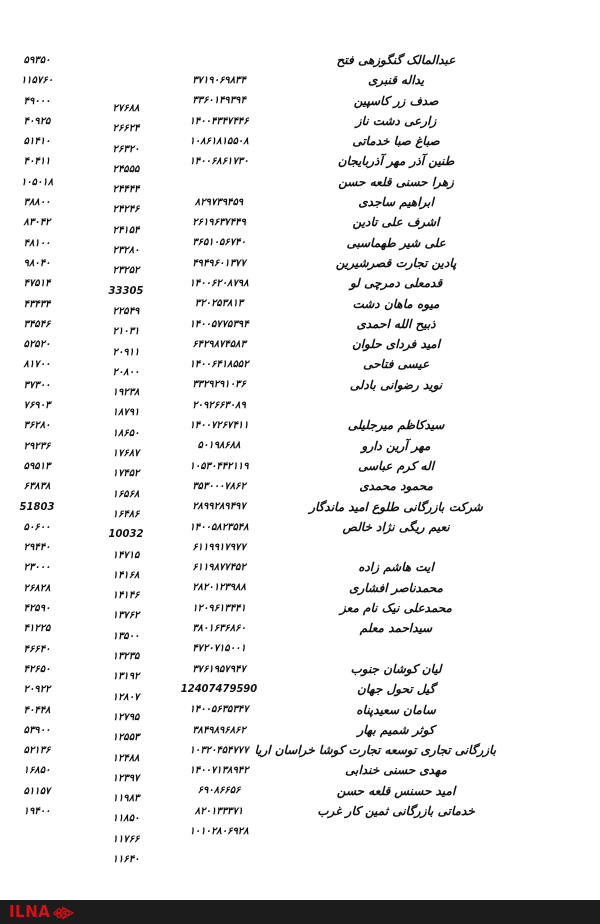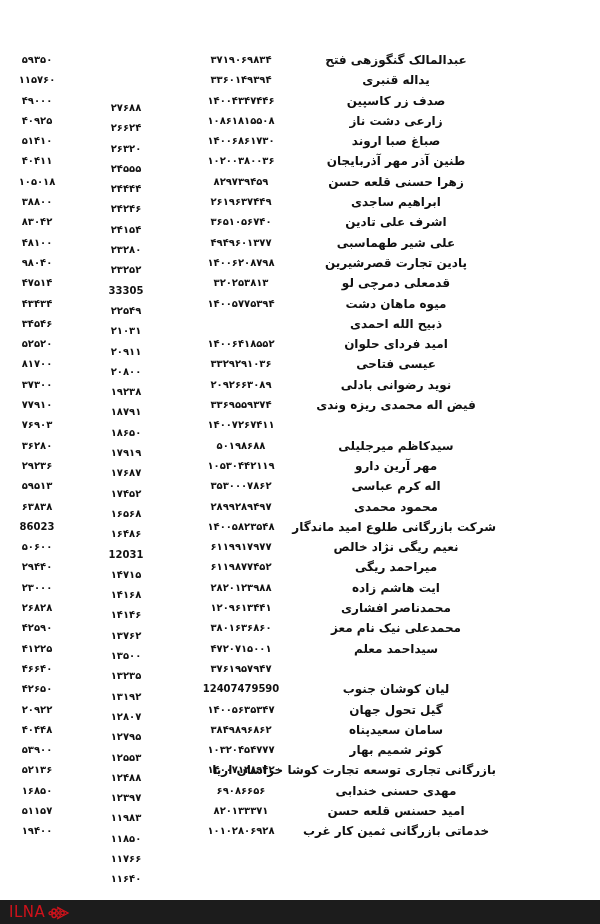--- a/index.html
+++ b/index.html
@@ -13,61 +13,62 @@
       position: relative;
       overflow: hidden;
       font-family: "DejaVu Sans", sans-serif;
       color: #111111;
     }
     .table {
       position: absolute;
       left: 0;
       top: 50px;
       width: 600px;
+      font-style: italic;
     }
     .row {
       position: relative;
       height: 20.3px;
       width: 600px;
     }
     .cell {
       position: absolute;
       top: 0;
       height: 20.3px;
       line-height: 20.3px;
       font-size: 10px;
       font-weight: bold;
       white-space: nowrap;
       text-align: center;
       direction: rtl;
     }
     .c-amount { left: 0; width: 74px; }
     .c-count  { left: 86px; width: 80px; margin-top: 48px; }
-    .c-id     { left: 186px; width: 110px; }
+    .c-id     { left: 164px; width: 110px; margin-top: 20px; }
     .c-name   { left: 296px; width: 200px; font-size: 12px; unicode-bidi: plaintext; }
 
     .footer {
       position: absolute;
       left: 0;
       bottom: 0;
       width: 600px;
       height: 24px;
       background: #1c1c1c;
     }
     .logo {
       position: absolute;
       left: 9px;
       top: 2px;
       display: flex;
       align-items: center;
       height: 20px;
     }
     .logo-text {
       font-family: "DejaVu Sans", sans-serif;
-      font-weight: normal;
+      font-weight: bold;
       font-size: 15px;
       letter-spacing: 0.5px;
     }
     .logo-mark {
       margin-left: 3px;
       width: 22px;
       height: 14px;
     }
   </style>
 </head>
@@ -95,26 +96,25 @@
     <div class="row">
       <div class="cell c-amount">۴۰۹۲۵</div>
       <div class="cell c-count">۲۴۵۵۵</div>
       <div class="cell c-id">۱۰۸۶۱۸۱۵۵۰۸</div>
       <div class="cell c-name">زارعی دشت ناز</div>
     </div>
     <div class="row">
       <div class="cell c-amount">۵۱۴۱۰</div>
       <div class="cell c-count">۲۴۴۴۴</div>
       <div class="cell c-id">۱۴۰۰۶۸۶۱۷۳۰</div>
-      <div class="cell c-name">صباغ صبا اروند</div>
+      <div class="cell c-name">صباغ صبا خدماتی</div>
     </div>
     <div class="row">
       <div class="cell c-amount">۴۰۴۱۱</div>
       <div class="cell c-count">۲۴۲۴۶</div>
-      <div class="cell c-id">۱۰۲۰۰۳۸۰۰۳۶</div>
       <div class="cell c-name">طنین آذر مهر آذربایجان</div>
     </div>
     <div class="row">
       <div class="cell c-amount">۱۰۵۰۱۸</div>
       <div class="cell c-count">۲۴۱۵۴</div>
       <div class="cell c-id">۸۲۹۷۳۹۴۵۹</div>
       <div class="cell c-name">زهرا حسنی قلعه حسن</div>
     </div>
     <div class="row">
       <div class="cell c-amount">۳۸۸۰۰</div>
@@ -148,20 +148,21 @@
     </div>
     <div class="row">
       <div class="cell c-amount">۴۳۴۳۴</div>
       <div class="cell c-count">۲۰۹۱۱</div>
       <div class="cell c-id">۱۴۰۰۵۷۷۵۳۹۴</div>
       <div class="cell c-name">میوه ماهان دشت</div>
     </div>
     <div class="row">
       <div class="cell c-amount">۳۴۵۴۶</div>
       <div class="cell c-count">۲۰۸۰۰</div>
+      <div class="cell c-id">۶۴۲۹۸۷۴۵۸۳</div>
       <div class="cell c-name">ذبیح الله احمدی</div>
     </div>
     <div class="row">
       <div class="cell c-amount">۵۲۵۲۰</div>
       <div class="cell c-count">۱۹۲۳۸</div>
       <div class="cell c-id">۱۴۰۰۶۴۱۸۵۵۲</div>
       <div class="cell c-name">امید فردای حلوان</div>
     </div>
     <div class="row">
       <div class="cell c-amount">۸۱۷۰۰</div>
@@ -169,26 +170,20 @@
       <div class="cell c-id">۳۳۲۹۲۹۱۰۳۶</div>
       <div class="cell c-name">عیسی فتاحی</div>
     </div>
     <div class="row">
       <div class="cell c-amount">۳۷۳۰۰</div>
       <div class="cell c-count">۱۸۶۵۰</div>
       <div class="cell c-id">۲۰۹۲۶۶۳۰۸۹</div>
       <div class="cell c-name">نوید رضوانی بادلی</div>
     </div>
     <div class="row">
-      <div class="cell c-amount">۷۷۹۱۰</div>
-      <div class="cell c-count">۱۷۹۱۹</div>
-      <div class="cell c-id">۳۳۶۹۵۵۹۳۷۴</div>
-      <div class="cell c-name">فیض اله محمدی ریزه وندی</div>
-    </div>
-    <div class="row">
       <div class="cell c-amount">۷۶۹۰۳</div>
       <div class="cell c-count">۱۷۶۸۷</div>
       <div class="cell c-id">۱۴۰۰۷۲۶۷۴۱۱</div>
     </div>
     <div class="row">
       <div class="cell c-amount">۳۶۲۸۰</div>
       <div class="cell c-count">۱۷۴۵۲</div>
       <div class="cell c-id">۵۰۱۹۸۶۸۸</div>
       <div class="cell c-name">سیدکاظم میرجلیلی</div>
     </div>
@@ -199,41 +194,40 @@
       <div class="cell c-name">مهر آرین دارو</div>
     </div>
     <div class="row">
       <div class="cell c-amount">۵۹۵۱۳</div>
       <div class="cell c-count">۱۶۴۸۶</div>
       <div class="cell c-id">۳۵۳۰۰۰۷۸۶۲</div>
       <div class="cell c-name">اله کرم عباسی</div>
     </div>
     <div class="row">
       <div class="cell c-amount">۶۳۸۳۸</div>
-      <div class="cell c-count">12031</div>
+      <div class="cell c-count">10032</div>
       <div class="cell c-id">۲۸۹۹۲۸۹۴۹۷</div>
       <div class="cell c-name">محمود  محمدی</div>
     </div>
     <div class="row">
-      <div class="cell c-amount">86023</div>
+      <div class="cell c-amount">51803</div>
       <div class="cell c-count">۱۴۷۱۵</div>
       <div class="cell c-id">۱۴۰۰۵۸۲۳۵۴۸</div>
       <div class="cell c-name">شرکت بازرگانی طلوع امید ماندگار</div>
     </div>
     <div class="row">
       <div class="cell c-amount">۵۰۶۰۰</div>
       <div class="cell c-count">۱۴۱۶۸</div>
       <div class="cell c-id">۶۱۱۹۹۱۷۹۷۷</div>
       <div class="cell c-name">نعیم ریگی نژاد خالص</div>
     </div>
     <div class="row">
       <div class="cell c-amount">۲۹۴۴۰</div>
       <div class="cell c-count">۱۴۱۴۶</div>
       <div class="cell c-id">۶۱۱۹۸۷۷۴۵۲</div>
-      <div class="cell c-name">میراحمد ریگی</div>
     </div>
     <div class="row">
       <div class="cell c-amount">۲۳۰۰۰</div>
       <div class="cell c-count">۱۳۷۶۲</div>
       <div class="cell c-id">۲۸۲۰۱۲۳۹۸۸</div>
       <div class="cell c-name">ایت  هاشم زاده</div>
     </div>
     <div class="row">
       <div class="cell c-amount">۲۶۸۲۸</div>
       <div class="cell c-count">۱۳۵۰۰</div>

